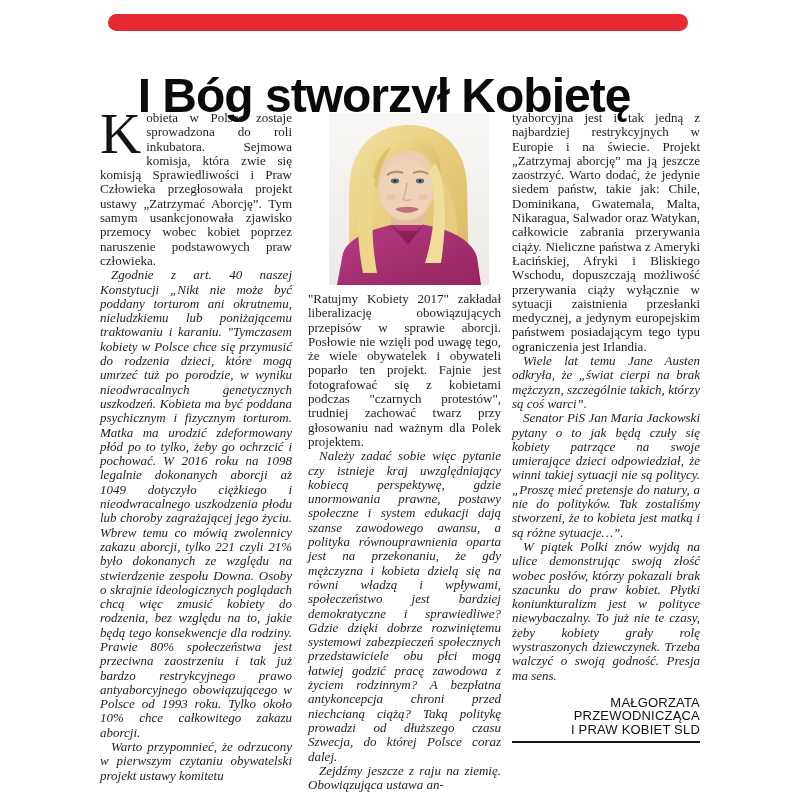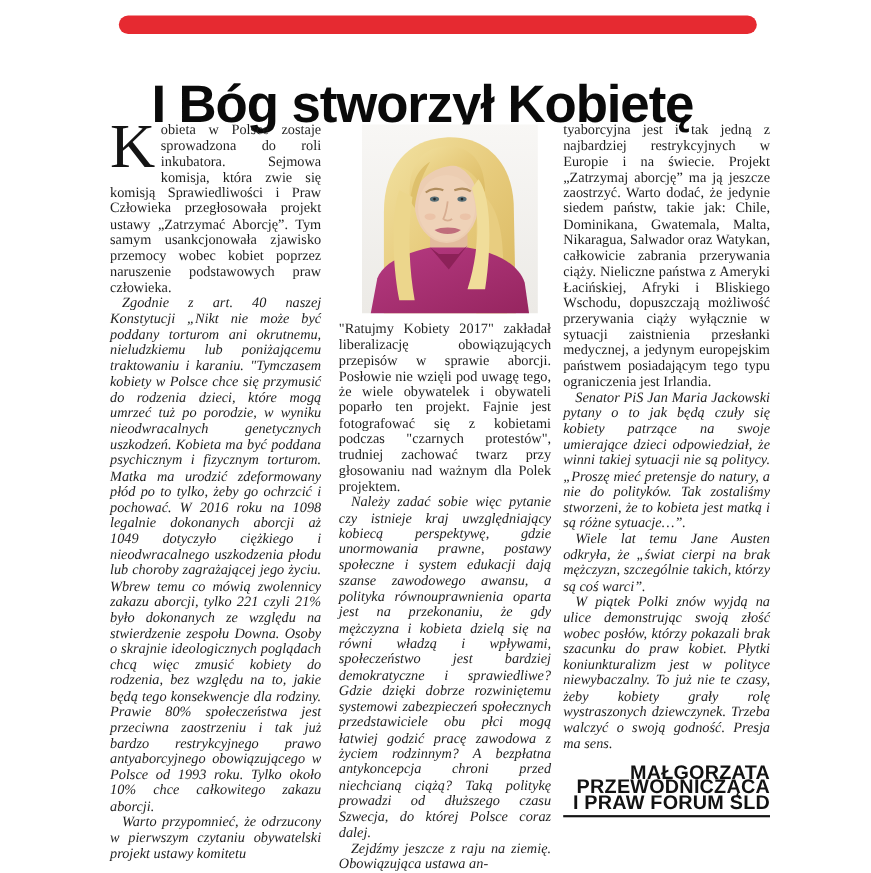--- a/index.html
+++ b/index.html
@@ -39,21 +39,21 @@
     color:#141414;
   }
   .photo-wrap{
     margin:2px 0 7px 21px;
     width:160px;height:172px;
   }
   .photo-wrap svg{display:block;}
   .signature{
     margin-top:13px;
     font-family:"Liberation Sans", sans-serif;
-    font-weight:700;font-size:18px;line-height:13.6px;
+    font-weight:400;font-size:13px;line-height:13.6px;
     text-align:right;color:#121212;
     letter-spacing:0.2px;
   }
   .sig-rule{
     margin-top:4px;height:2px;background:#151515;width:100%;
   }
 </style>
 </head>
 <body>
 
@@ -122,25 +122,25 @@
         <ellipse cx="94" cy="84" rx="5" ry="3" fill="#e7b99c" opacity="0.6"></ellipse>
       </svg>
     </div>
     <p>"Ratujmy Kobiety 2017" zakładał liberalizację obowiązujących przepisów w sprawie aborcji. Posłowie nie wzięli pod uwagę tego, że wiele obywatelek i obywateli poparło ten projekt. Fajnie jest fotografować się z kobietami podczas "czarnych protestów", trudniej zachować twarz przy głosowaniu nad ważnym dla Polek projektem.</p>
     <p class="ind">Należy zadać sobie więc pytanie czy istnieje kraj uwzględniający kobiecą perspektywę, gdzie unormowania prawne, postawy społeczne i system edukacji dają szanse zawodowego awansu, a polityka równouprawnienia oparta jest na przekonaniu, że gdy mężczyzna i kobieta dzielą się na równi władzą i wpływami, społeczeństwo jest bardziej demokratyczne i sprawiedliwe? Gdzie dzięki dobrze rozwiniętemu systemowi zabezpieczeń społecznych przedstawiciele obu płci mogą łatwiej godzić pracę zawodowa z życiem rodzinnym? A bezpłatna antykoncepcja chroni przed niechcianą ciążą? Taką politykę prowadzi od dłuższego czasu Szwecja, do której Polsce coraz dalej.</p>
     <p class="ind">Zejdźmy jeszcze z raju na ziemię. Obowiązująca ustawa an-</p>
   </div>
 
   <div class="col col3">
     <p>tyaborcyjna jest i tak jedną z najbardziej restrykcyjnych w Europie i na świecie. Projekt „Zatrzymaj aborcję” ma ją jeszcze zaostrzyć. Warto dodać, że jedynie siedem państw, takie jak: Chile, Dominikana, Gwatemala, Malta, Nikaragua, Salwador oraz Watykan, całkowicie zabrania przerywania ciąży. Nieliczne państwa z Ameryki Łacińskiej, Afryki i Bliskiego Wschodu, dopuszczają możliwość przerywania ciąży wyłącznie w sytuacji zaistnienia przesłanki medycznej, a jedynym europejskim państwem posiadającym tego typu ograniczenia jest Irlandia.</p>
+    <p class="ind">Wiele lat temu Jane Austen odkryła, że „świat cierpi na brak mężczyzn, szczególnie takich, którzy są coś warci”.</p>
     <p class="ind">Senator PiS Jan Maria Jackowski pytany o to jak będą czuły się kobiety patrzące na swoje umierające dzieci odpowiedział, że winni takiej sytuacji nie są politycy. „Proszę mieć pretensje do natury, a nie do polityków. Tak zostaliśmy stworzeni, że to kobieta jest matką i są różne sytuacje…”.</p>
-    <p class="ind">Wiele lat temu Jane Austen odkryła, że „świat cierpi na brak mężczyzn, szczególnie takich, którzy są coś warci”.</p>
     <p class="ind">W piątek Polki znów wyjdą na ulice demonstrując swoją złość wobec posłów, którzy pokazali brak szacunku do praw kobiet. Płytki koniunkturalizm jest w polityce niewybaczalny. To już nie te czasy, żeby kobiety grały rolę wystraszonych dziewczynek. Trzeba walczyć o swoją godność. Presja ma sens.</p>
 
     <div class="signature">
       <div>MAŁGORZATA</div>
       <div>PRZEWODNICZĄCA</div>
-      <div>I PRAW FORUM SLD</div>
+      <div>I PRAW KOBIET SLD</div>
       <div class="sig-rule"></div>
     </div>
   </div>
 
 </div>
 
 </body></html>

